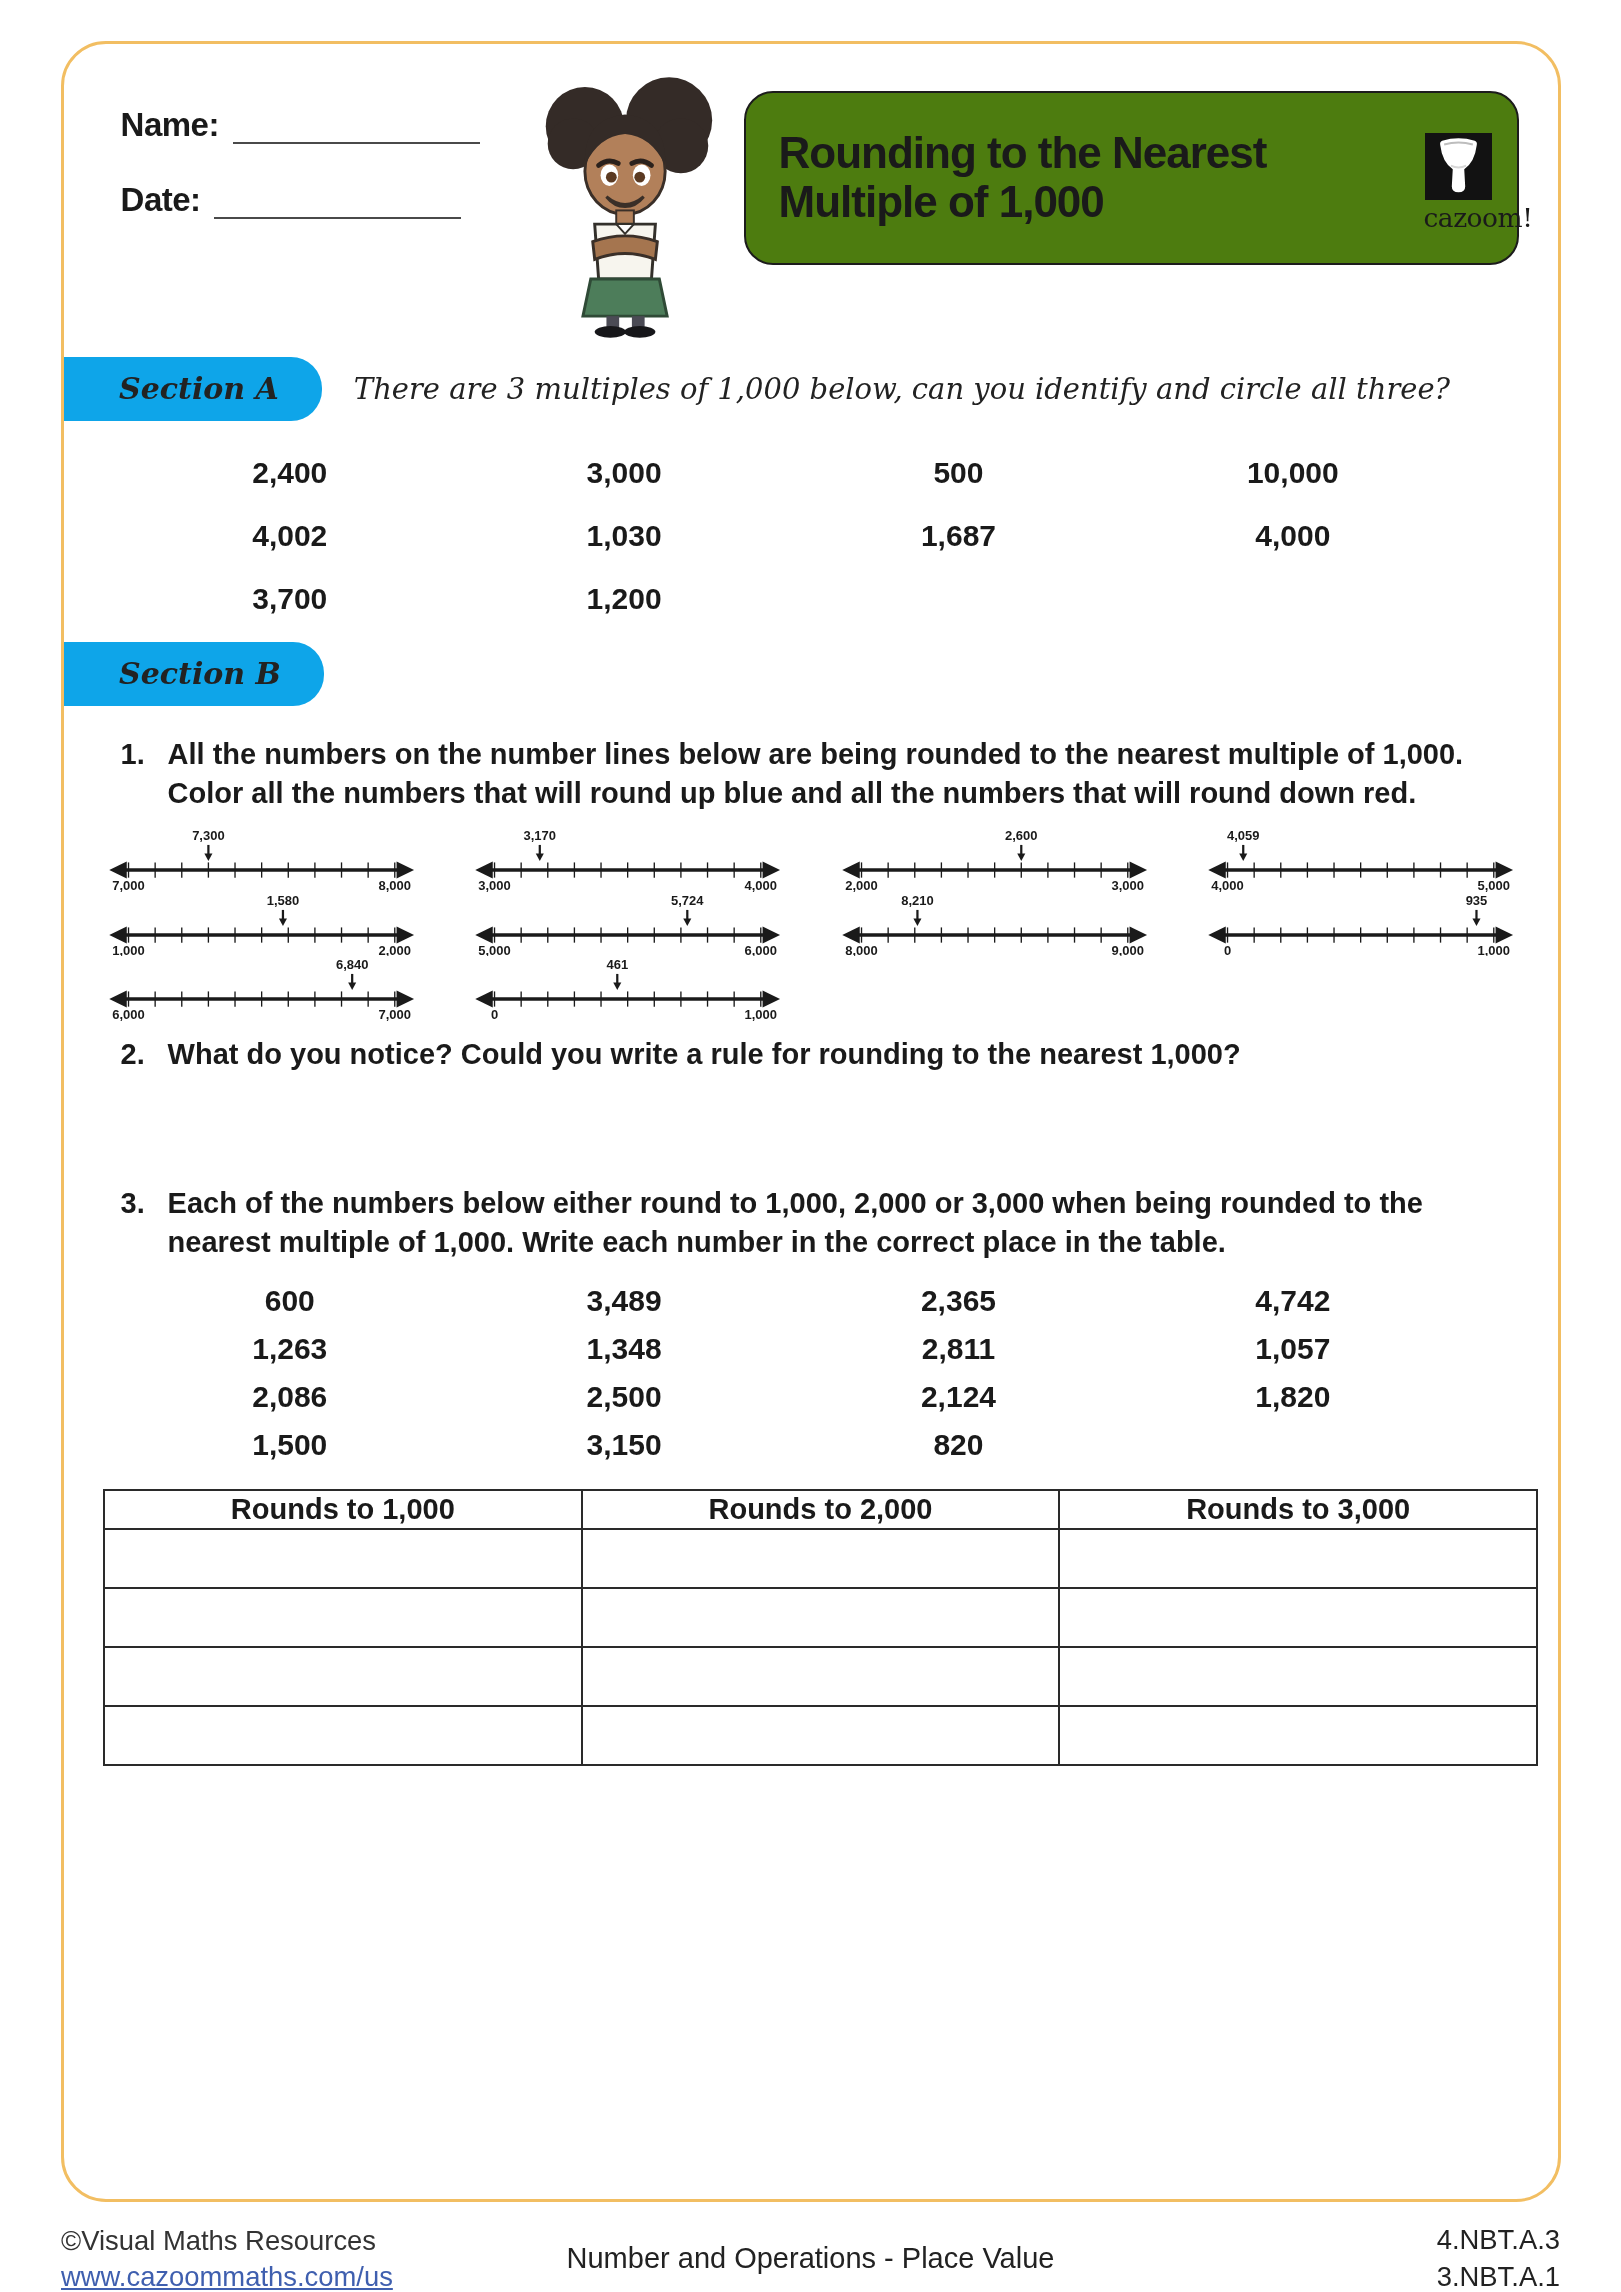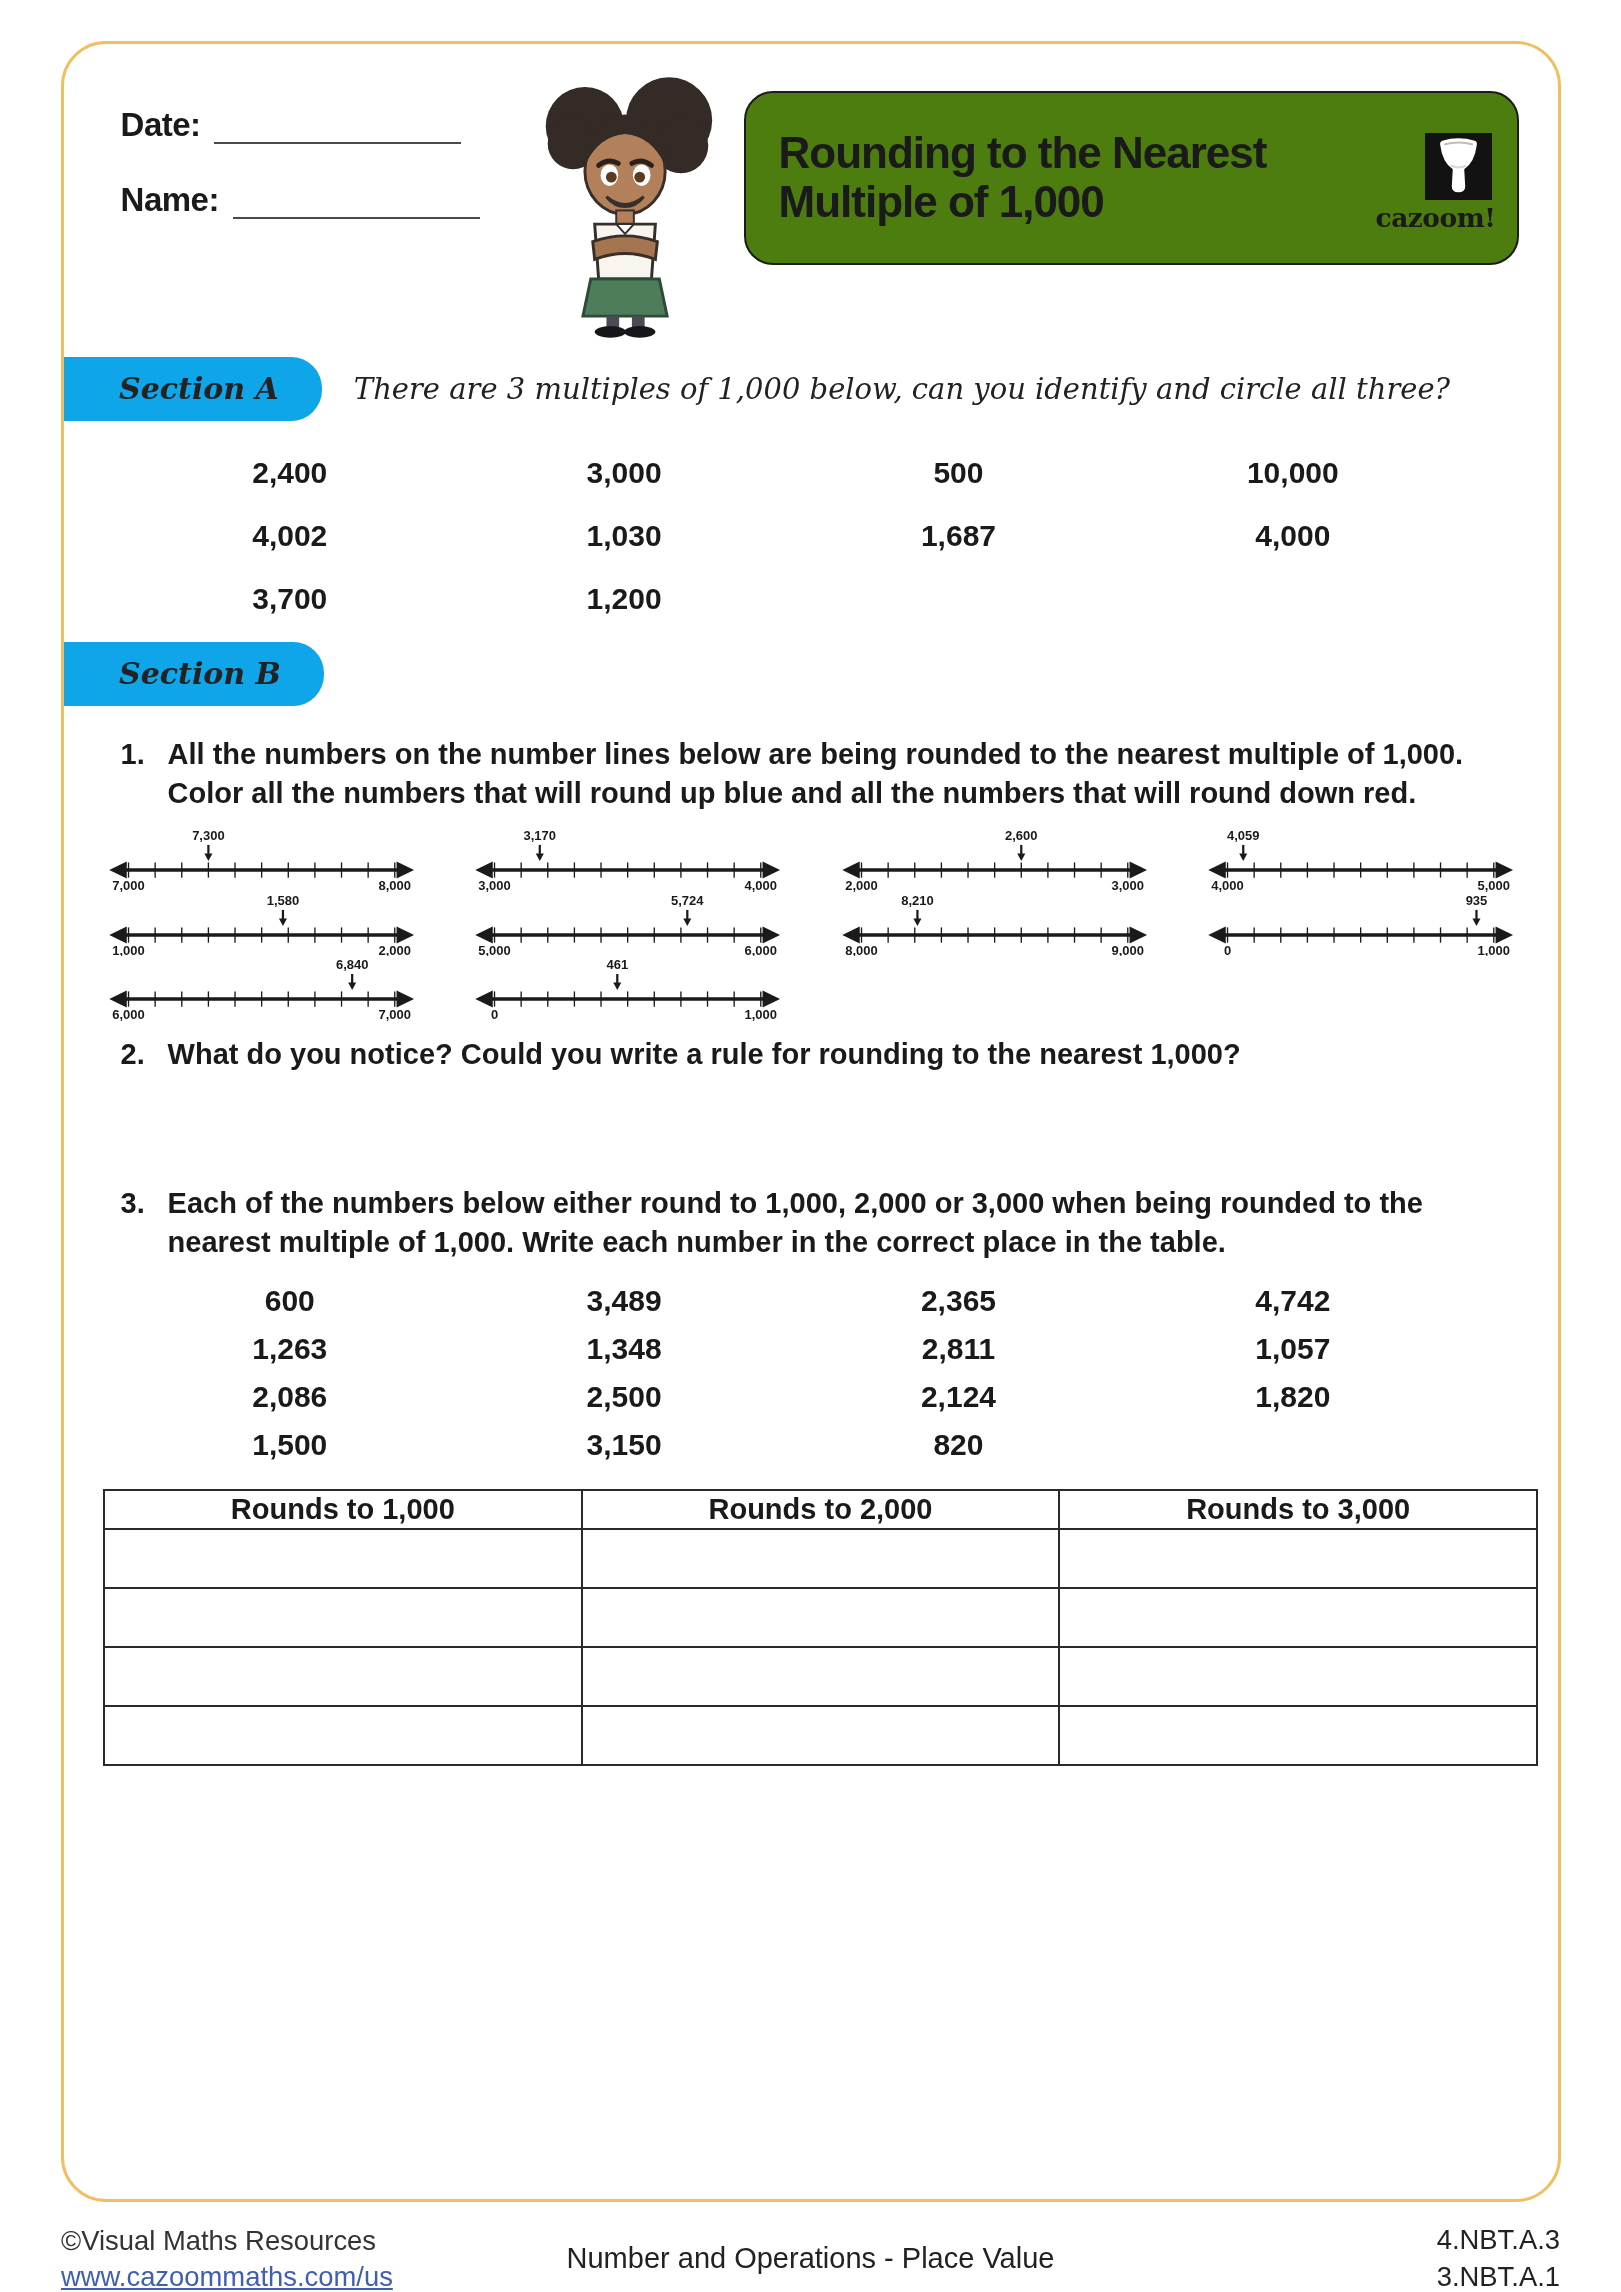--- a/index.html
+++ b/index.html
@@ -21,21 +21,21 @@
   .write-line { display:inline-block; width:247px; height:33px; margin-left:13.7px;
                 border-bottom:2px solid #4a4a4a; }
   .character { width:186px; margin-top:-3.9px; flex:0 0 auto; }
   .title-box {
     flex:1; margin-left:23.5px; margin-top:11.8px; height:174px;
     background:#4d7c0f; border:2.9px solid #1c1c1c; border-radius:29px;
     display:flex; align-items:center; padding:9.8px 25.5px 9.8px 33px;
   }
   .title { flex:1; font-size:44px; font-weight:bold; letter-spacing:-1px; line-height:1.1; }
   .logo { width:116px; text-align:right; flex:0 0 auto; margin-top:9.8px; }
-  .logo-text { font-family:"DejaVu Serif", serif; font-weight:bold; font-size:26.5px; letter-spacing:-0.5px; margin-top:-2px; }
+  .logo-text { font-family:"DejaVu Serif", serif; font-weight:normal; font-size:26.5px; letter-spacing:-0.5px; margin-top:-2px;margin-left:48px; }
 
   
   .section-row { display:flex; align-items:center; margin-top:33px; }
   .section-pill {
     background:#0ea5e9; border-radius:0 31px 31px 0;
     margin-left:-43px; padding:13.7px 43px 15.7px 59px;
     font-family:"DejaVu Serif", serif; font-style:italic; font-weight:bold;
     font-size:30px; color:#222; flex:0 0 auto;
   }
   .section-prompt {
@@ -73,25 +73,25 @@
   .foot-right { width:412px; text-align:right; font-size:27.4px; color:#222; line-height:1.35; }
 </style>
 </head>
 <body>
 
 <div class="page-border">
 
   <header>
     <div class="name-date">
       <div class="field">
+        <span class="lbl">Name:</span>
+        <span class="write-line"></span>
+      </div>
+      <div class="field">
         <span class="lbl">Date:</span>
-        <span class="write-line"></span>
-      </div>
-      <div class="field">
-        <span class="lbl">Name:</span>
         <span class="write-line"></span>
       </div>
     </div>
 
     <div class="character">
       <svg viewBox="0 0 190 268" width="186" height="263">
         <circle cx="52" cy="52" r="40" fill="#342b27"></circle>
         <circle cx="138" cy="46" r="44" fill="#342b27"></circle>
         <circle cx="40" cy="70" r="26" fill="#342b27"></circle>
         <circle cx="150" cy="72" r="28" fill="#342b27"></circle>

